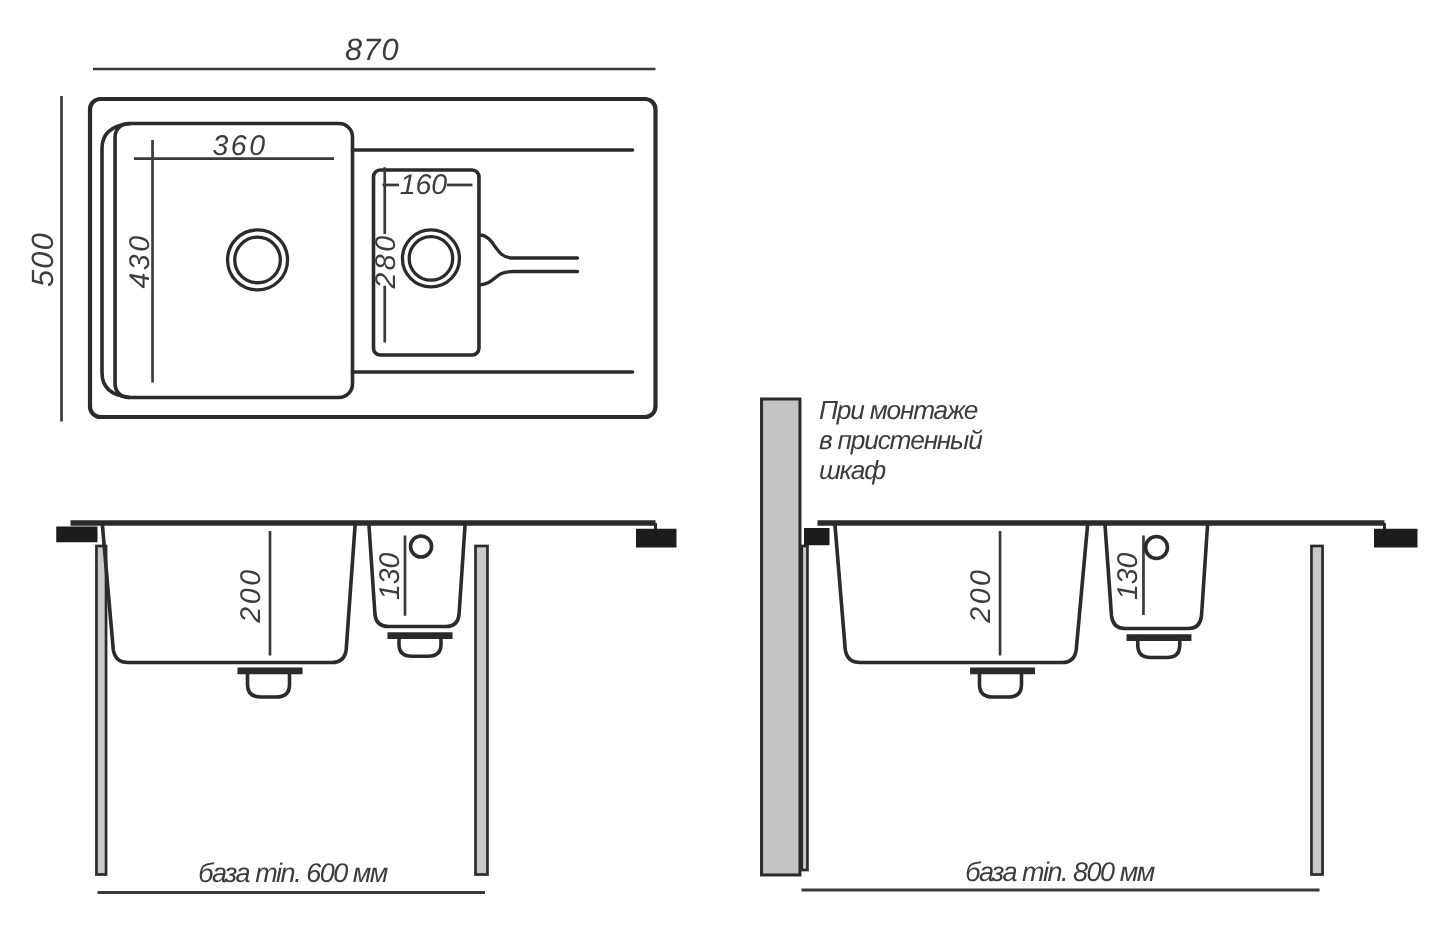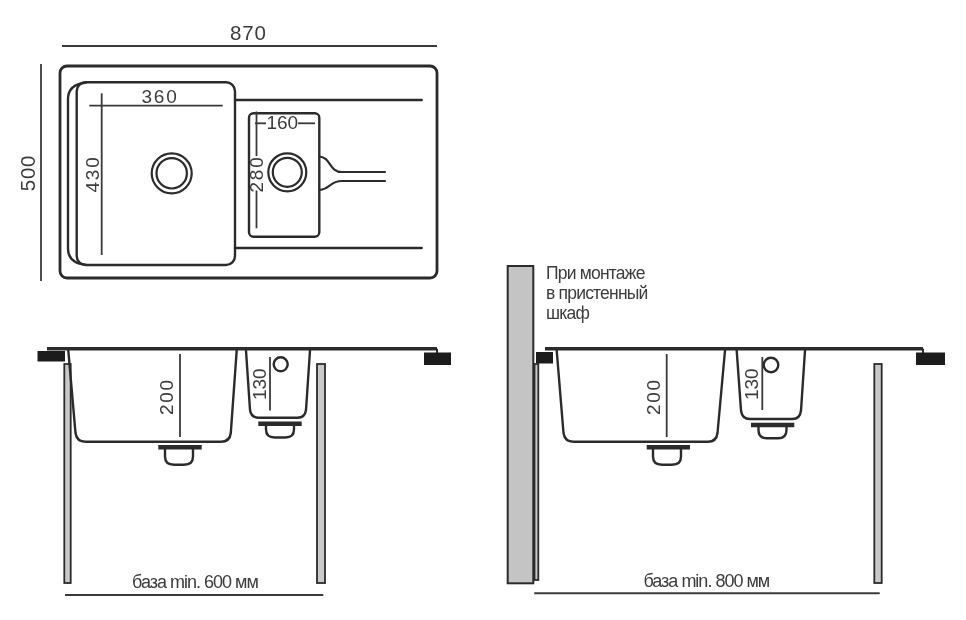--- a/index.html
+++ b/index.html
@@ -1,16 +1,16 @@
 <!DOCTYPE html>
 <html style="--background: #ffffff; --line: #2b2b2b; --dim: #3a3a3a; --text: #3c3c3c; --wall_fill: #c4c4c4; --leg_fill: #c9c9c9; --clamp: #1c1c1c;"><head>
 <meta charset="utf-8">
 <style>
   html,body { margin:0; padding:0; background:var(--background,#fff); }
-  .page { width:966px; height:620px; position:relative; }
+  .page { width:966px; height:620px; position:relative;font-style:italic; }
   svg text { font-family:"Liberation Sans","DejaVu Sans",sans-serif; fill:var(--text,#3c3c3c); }
   .ol  { fill:none; stroke:var(--line,#2b2b2b); stroke-width:2.4; stroke-linecap:round; stroke-linejoin:round; }
   .ol3 { fill:none; stroke:var(--line,#2b2b2b); stroke-width:2.8; stroke-linejoin:round; }
   .dim { fill:none; stroke:var(--dim,#3a3a3a); stroke-width:1.8; }
   .rim { fill:none; stroke:var(--line,#2b2b2b); stroke-width:3.6; }
   .lip { fill:none; stroke:var(--line,#2b2b2b); stroke-width:4.5; }
   .leg { fill:var(--leg_fill,#c9c9c9); stroke:var(--line,#2b2b2b); stroke-width:1.8; }
   .wall{ fill:var(--wall_fill,#c4c4c4); stroke:var(--line,#2b2b2b); stroke-width:2; }
   .clamp{ fill:var(--clamp,#1c1c1c); stroke:none; }
   .tbig  { font-size:20.5px; letter-spacing:0.8px; }

